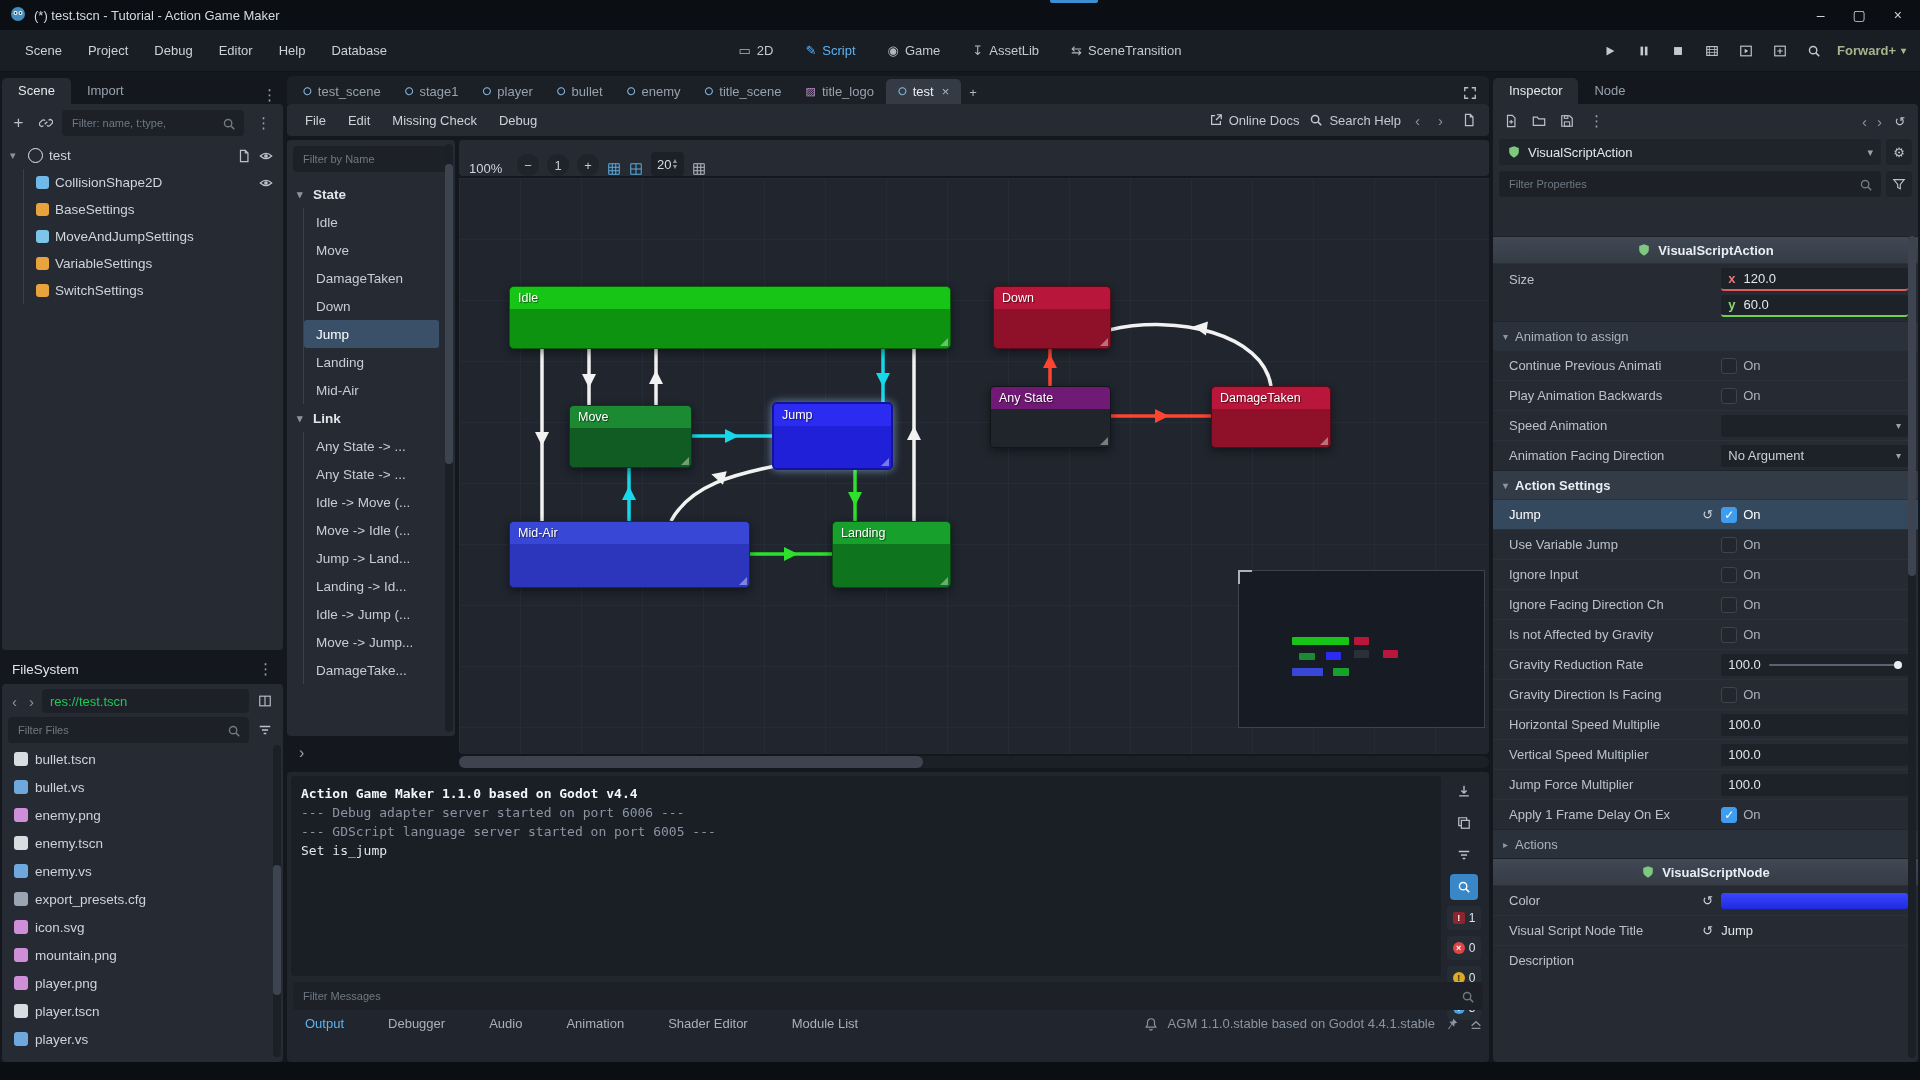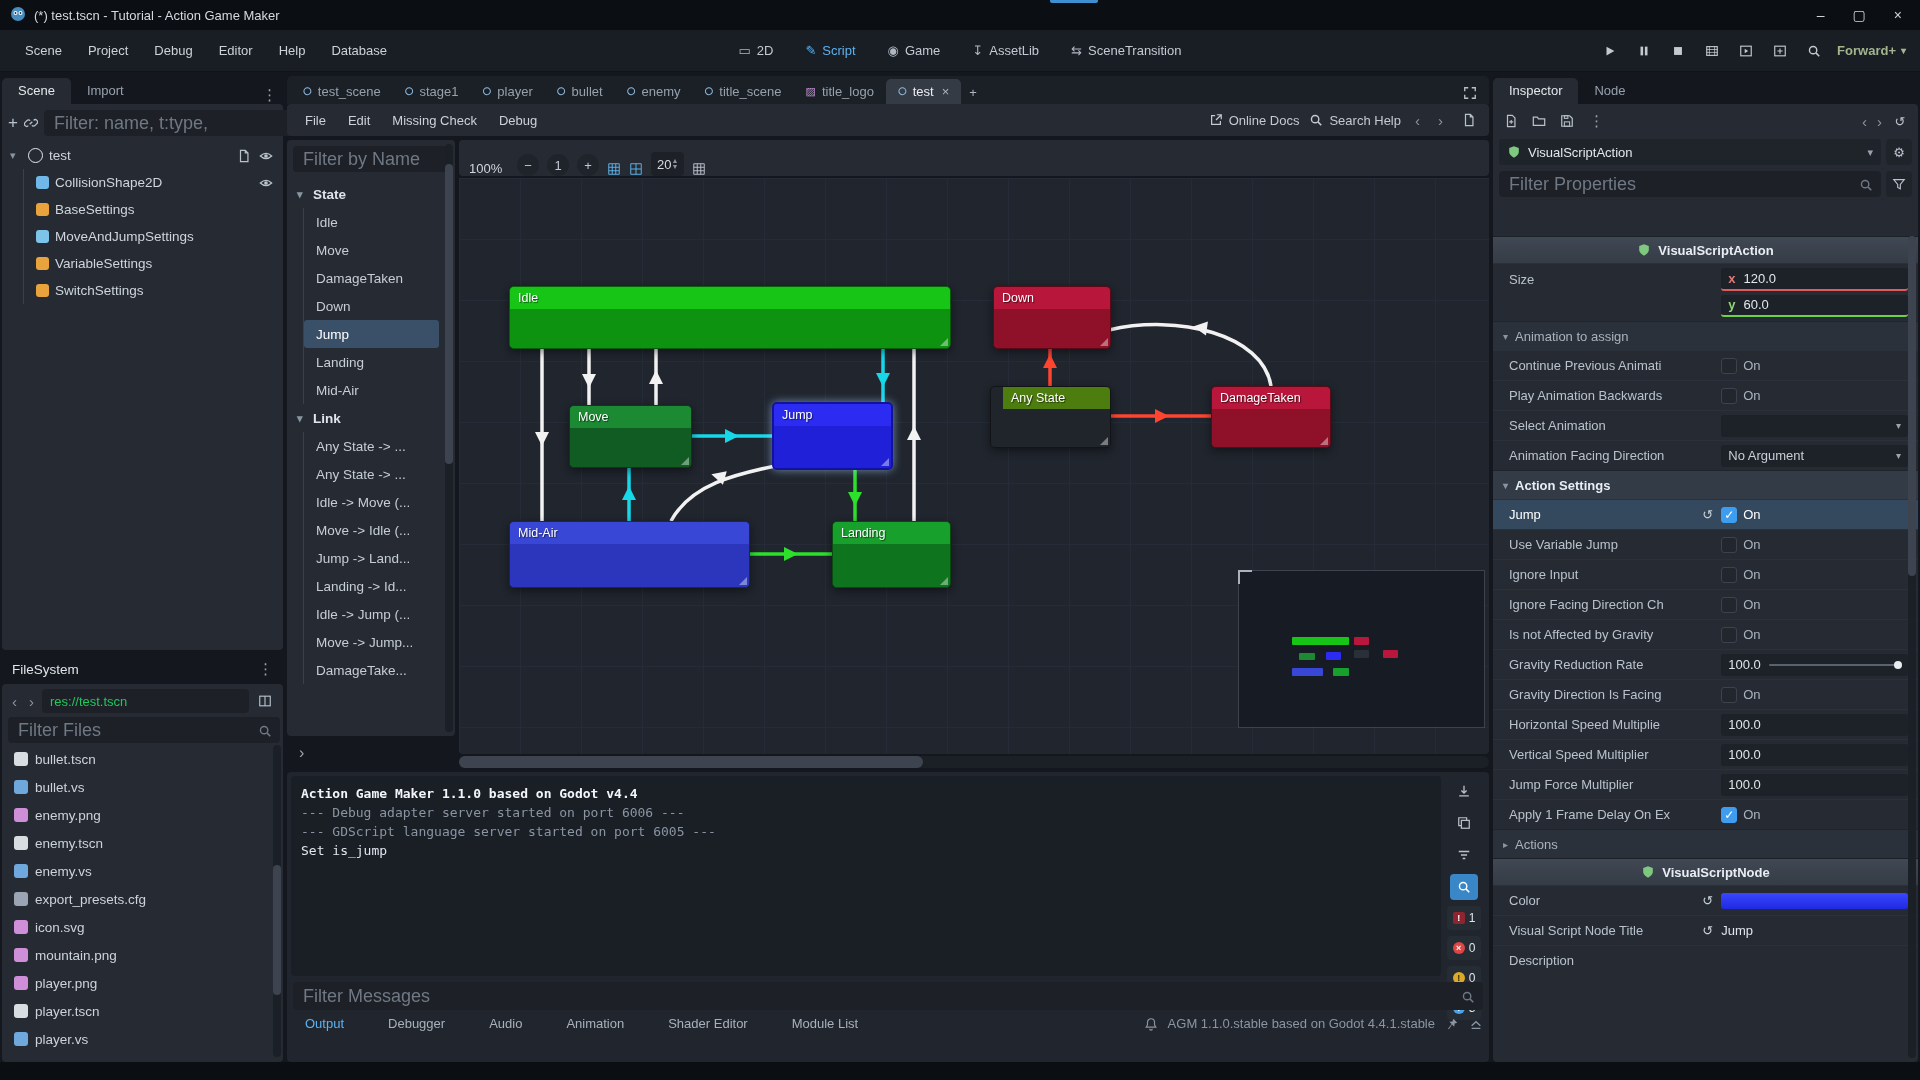--- a/index.html
+++ b/index.html
@@ -1,21 +1,21 @@
 <!DOCTYPE html>
 <html><head>
 <meta charset="utf-8">
 <style>
   html,body{margin:0;padding:0}
   body{width:1920px;height:1080px;overflow:hidden;position:relative;background:#14181e;
        font-family:"Liberation Sans",sans-serif;color:#cdd3da;font-size:13px;-webkit-font-smoothing:antialiased}
   .abs{position:absolute}
   .svg-ic{width:14px;height:14px;display:inline-block;vertical-align:middle;flex:none}
   .input{background:#1d2127;border-radius:4px;display:flex;align-items:center;padding:0 8px;gap:6px;color:#6f7883}
-  .input input{background:transparent;border:none;outline:none;color:#cdd3da;font-family:"Liberation Sans",sans-serif;font-size:18px;flex:1;min-width:0}
+  .input input{background:transparent;border:none;outline:none;color:#cdd3da;font-family:"Liberation Sans",sans-serif;font-size:11px;flex:1;min-width:0}
   .input input::placeholder{color:#6f7883}
   .kebab{color:#9aa3ae;font-size:15px;padding:0 6px;cursor:pointer}
   .chev{color:#8b95a1;font-size:15px;padding:0 4px}
   
   #titlebar{left:0;top:0;width:1920px;height:30px;background:#0b0e12;display:flex;align-items:center;padding:0 10px;box-sizing:border-box;gap:8px}
   #titlebar .t{color:#d4dae0;font-size:13px}
   #titlebar .winbtns{margin-left:auto;display:flex;gap:28px;color:#cfd5db;font-size:14px;padding-right:8px}
   #top-accent{left:1050px;top:0;width:48px;height:3px;background:#3f8fd0;border-radius:0 0 2px 2px}
   #menubar{left:0;top:30px;width:1920px;height:42px;background:#191d24;border-bottom:1px solid #10141a;display:flex;align-items:center;box-sizing:border-box;padding:0 14px}
   #menubar .menus{display:flex;gap:4px}
@@ -637,21 +637,21 @@
     <div class="gnode" style="left: 110px; top: 227px; width: 121px; height: 61px; border-color: rgb(10, 58, 18); background: rgb(17, 92, 34);">
       <div class="gnode-b" style="background: rgb(17, 92, 34);"></div>
       <div class="gnode-h" style="background: rgb(27, 138, 51);">Move</div>
     </div>
     <div class="gnode selected" style="left: 313px; top: 224px; width: 117px; height: 64px; border-color: rgb(18, 18, 160); background: rgb(32, 32, 216);">
       <div class="gnode-b" style="background: rgb(32, 32, 216);"></div>
       <div class="gnode-h" style="background: rgb(43, 43, 242);">Jump</div>
     </div>
     <div class="gnode" style="left: 531px; top: 208px; width: 119px; height: 60px; border-color: rgb(18, 20, 24); background: rgb(32, 37, 44);">
       <div class="gnode-b" style="background: rgb(32, 37, 44);"></div>
-      <div class="gnode-h" style="background: #4d7c0f; margin-left: 12px;">Any State</div>
+      <div class="gnode-h" style="background: #701a75;">Any State</div>
     </div>
     <div class="gnode" style="left: 752px; top: 208px; width: 118px; height: 60px; border-color: rgb(89, 10, 22); background: rgb(142, 17, 41);">
       <div class="gnode-b" style="background: rgb(142, 17, 41);"></div>
       <div class="gnode-h" style="background: rgb(184, 22, 58);">DamageTaken</div>
     </div>
     <div class="gnode" style="left: 50px; top: 343px; width: 239px; height: 65px; border-color: rgb(23, 31, 122); background: rgb(43, 54, 189);">
       <div class="gnode-b" style="background: rgb(43, 54, 189);"></div>
       <div class="gnode-h" style="background: rgb(57, 71, 214);">Mid-Air</div>
     </div>
     <div class="gnode" style="left: 373px; top: 343px; width: 117px; height: 65px; border-color: rgb(8, 74, 16); background: rgb(14, 116, 29);">
@@ -827,21 +827,21 @@
           </div>
       </div>
       <div class="prop-row">
         <div class="plabel">Play Animation Backwards</div>
         <div class="pval">
             <span class="cb"></span>
             <span class="onlbl">On</span>
           </div>
       </div>
       <div class="prop-row">
-        <div class="plabel">Select Animation</div>
+        <div class="plabel">Speed Animation</div>
         <div class="pval">
             <div class="ddfield">
               <span></span>
               <span class="arrow">▾</span>
             </div>
           </div>
       </div>
       <div class="prop-row">
         <div class="plabel">Animation Facing Direction</div>
         <div class="pval">

